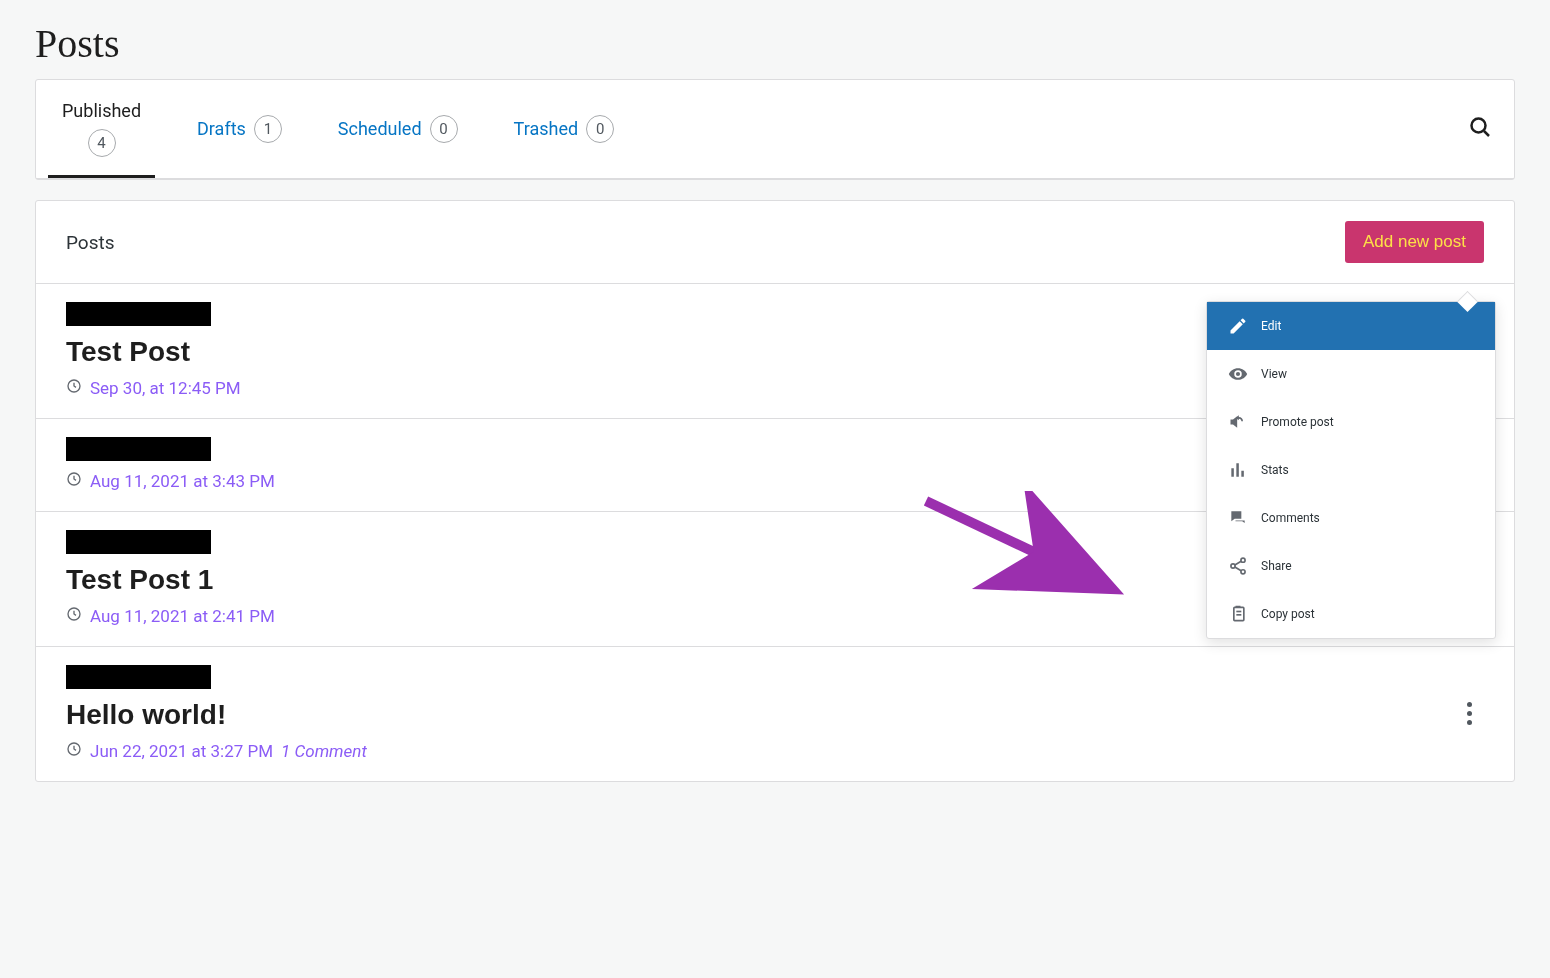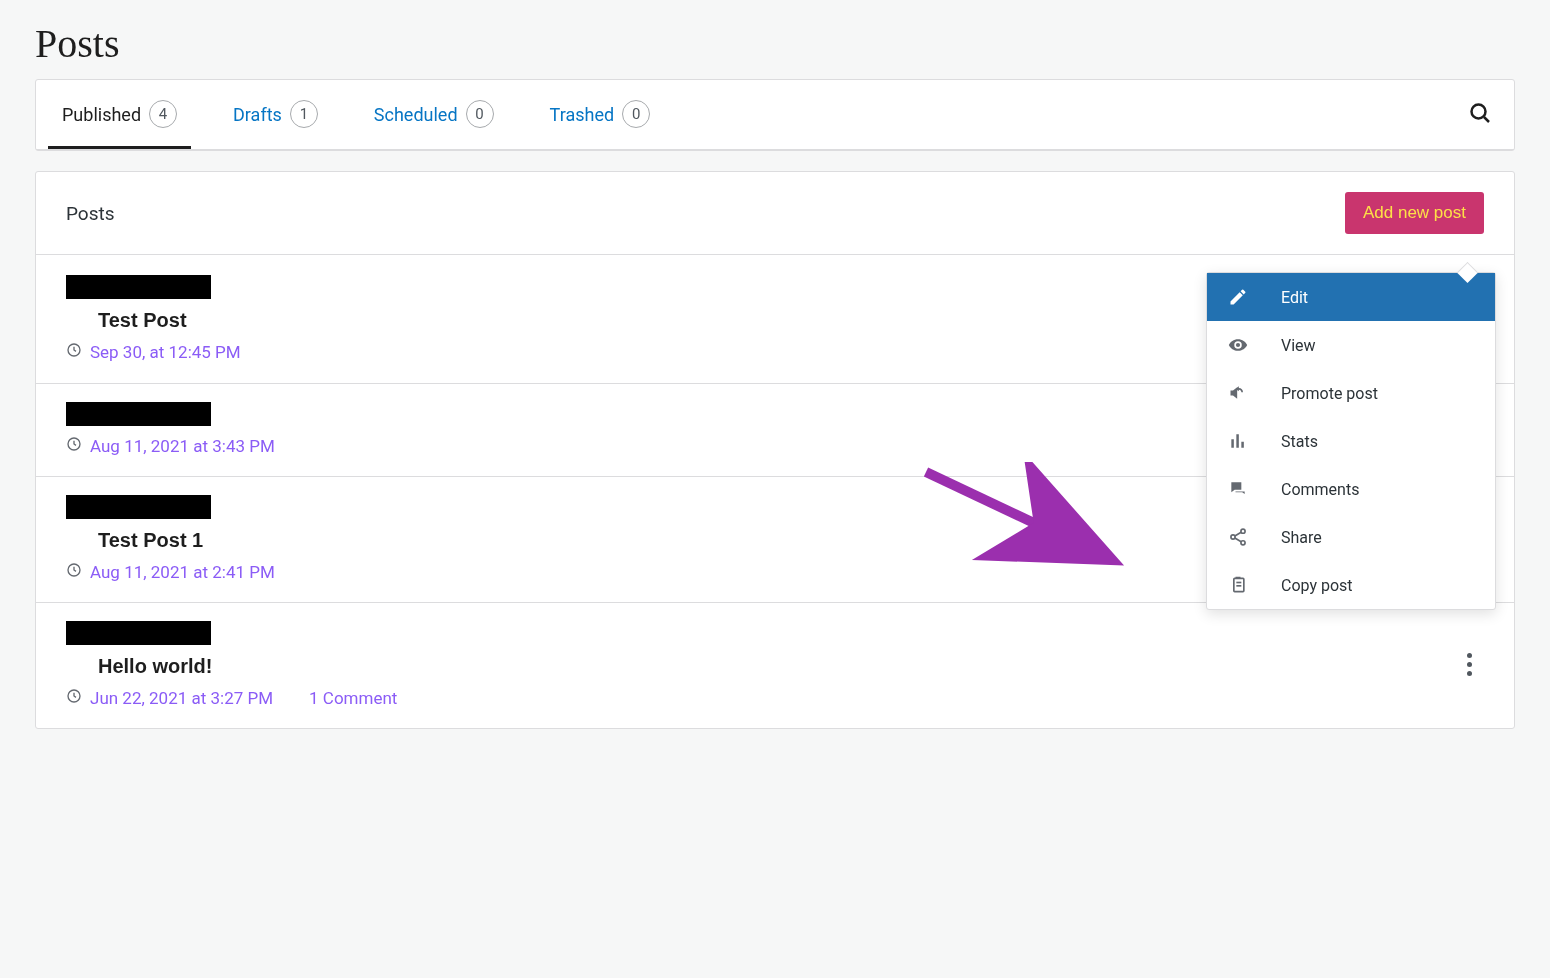--- a/index.html
+++ b/index.html
@@ -47,20 +47,21 @@
   padding: 20px 14px 18px;
   font-size: 18px;
   color: #0675c4;
   cursor: pointer;
   border-bottom: 3px solid transparent;
   margin-right: 28px;
 }
 .tab.active {
   color: #1e1e1e;
   border-bottom-color: #1e1e1e;
+  flex-direction: column;
 }
 .tab-count {
   display: inline-flex;
   align-items: center;
   justify-content: center;
   min-width: 28px;
   height: 28px;
   border: 1px solid #a7aaad;
   border-radius: 14px;
   font-size: 15px;
@@ -101,36 +102,35 @@
 }
 .post-row:last-child { border-bottom: none; }
 .post-main { flex: 1; }
 .author-redact {
   width: 145px;
   height: 24px;
   background: #000;
   margin-bottom: 10px;
 }
 .post-title {
-  font-size: 20px;
+  font-size: 28px;
   font-weight: 700;
   font-family: Arial, Helvetica, sans-serif;
   color: #1e1e1e;
   margin-bottom: 10px;
-  margin-left: 32px;
 }
 .post-meta {
   display: flex;
   align-items: center;
   gap: 8px;
   color: #8b5cf6;
   font-size: 17px;
 }
 .post-meta .comment-count {
-  margin-left: 28px;
+  font-style: italic;
 }
 .thumb {
   width: 110px;
   height: 90px;
   border-radius: 3px;
   background: linear-gradient(135deg,#b84dff 0%,#5a2dd6 20%,#ff6ec7 40%,#8a2be2 60%,#ff1493 80%,#4169e1 100%);
   margin-right: 18px;
 }
 .more-btn {
   width: 30px;
@@ -166,23 +166,23 @@
   width: 14px;
   height: 14px;
   background: #fff;
   border-left: 1px solid #dcdcde;
   border-top: 1px solid #dcdcde;
   transform: rotate(45deg);
 }
 .dropdown-item {
   display: flex;
   align-items: center;
-  gap: 32px;
+  gap: 12px;
   padding: 14px 20px;
-  font-size: 16px;
+  font-size: 12px;
   color: #2c3338;
   cursor: pointer;
 }
 .dropdown-item svg { width: 20px; height: 20px; }
 .dropdown-item.active {
   background: #2271b1;
   color: #fff;
 }
 .dropdown-item .dd-icon {
   width: 22px;

